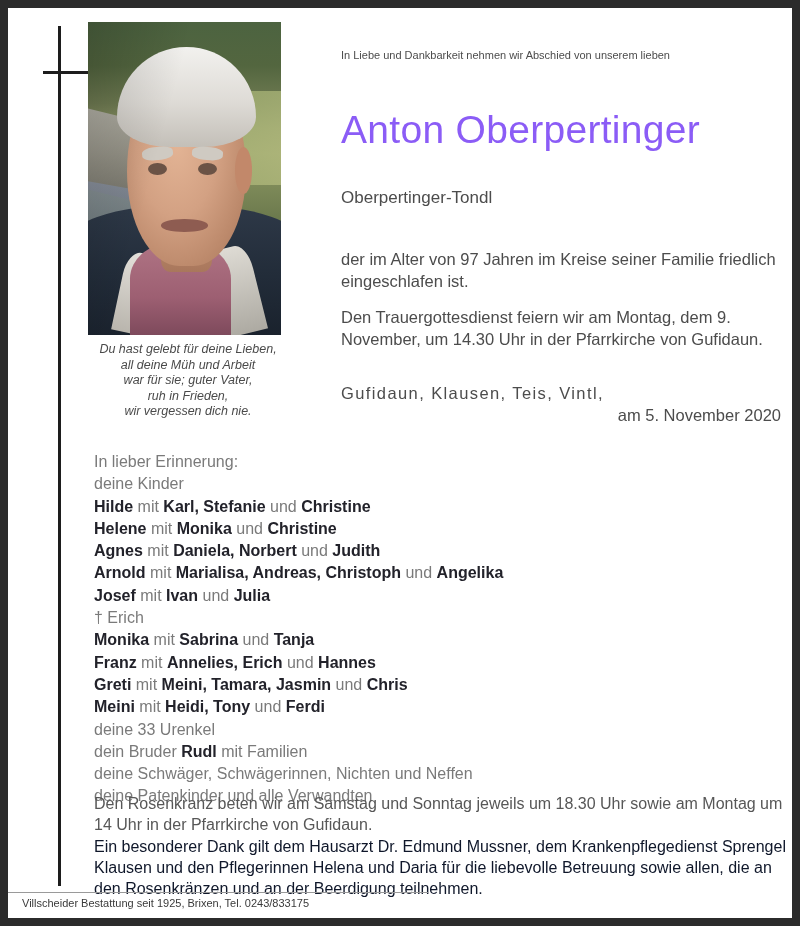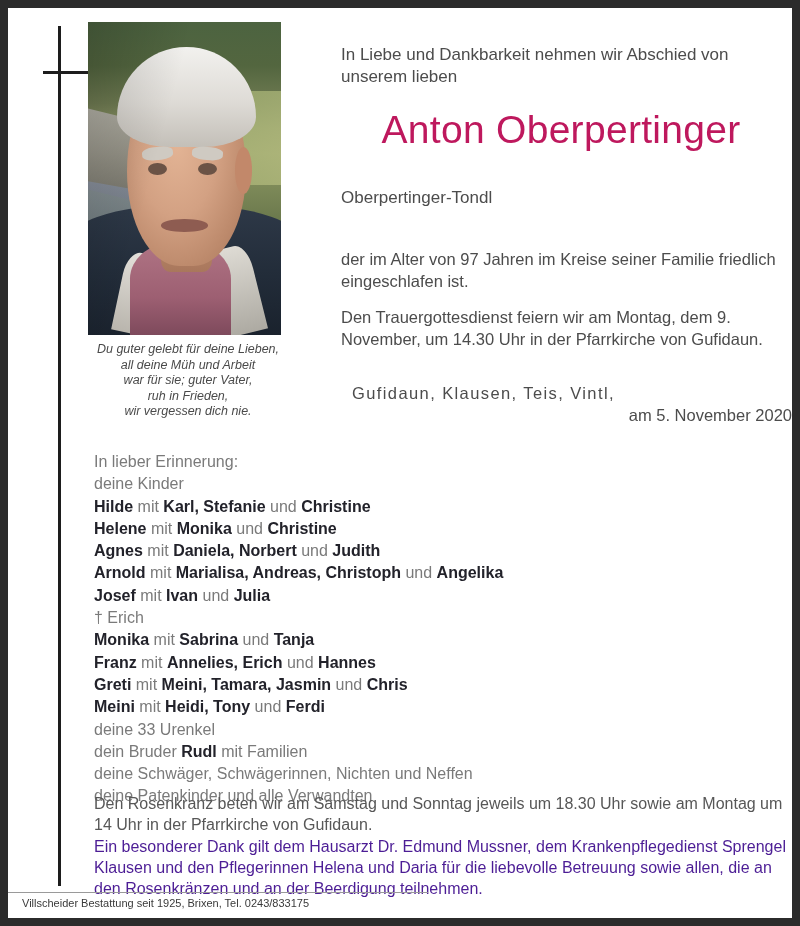--- a/index.html
+++ b/index.html
@@ -139,67 +139,65 @@
     text-align:center;
     font-style:italic;
     font-size:12.5px;
     line-height:15.6px;
     color:#4a4a4a;
   }
 
   
   .intro {
     position:absolute; left:333px; top:36px; width:440px;
-    font-size:17px; line-height:22px; color:#4c4c4c;
+    font-size:11px; line-height:22px; color:#4c4c4c;
   }
   .name {
     position:absolute; left:333px; top:100px; width:440px;
-    text-align:center;
     font-size:39px; font-weight:300; letter-spacing:.3px;
-    color:#be185d;
+    color:#8b5cf6;
     white-space:nowrap;
   }
   .subname {
     position:absolute; left:333px; top:180px; width:440px;
     text-align:left;
     font-size:17px; color:#4c4c4c;
   }
   .para-age {
     position:absolute; left:333px; top:240px; width:445px;
     font-size:16.5px; line-height:22px; color:#4c4c4c;
   }
   .para-service {
     position:absolute; left:333px; top:298px; width:448px;
     font-size:16.5px; line-height:22px; color:#4c4c4c;
   }
   .places {
     position:absolute; left:333px; top:374px; width:440px;
     font-size:16.5px; line-height:22px; color:#4c4c4c;
     letter-spacing:1.4px;
-    margin-left:11px;
   }
   .places .date { letter-spacing:0;text-align:right; }
 
   
   .memory {
     position:absolute; left:86px; top:443px; width:660px;
     font-size:16px; line-height:22.3px; color:#7a7a7a;
   }
   .memory .row { white-space:nowrap; }
   .memory .nm { color:#22222a; font-weight:600; }
   .memory .lt { color:#7a7a7a; font-weight:400; }
 
   
   .rosary {
     position:absolute; left:86px; top:785px; width:690px;
     font-size:16px; line-height:21px; color:#575757;
   }
   .thanks {
     position:absolute; left:86px; top:828px; width:695px;
-    font-size:16px; line-height:21px; color:#4c1d95;
+    font-size:16px; line-height:21px; color:#0f172a;
   }
 
   
   .foot-rule {
     position:absolute; left:0; top:884px; width:420px; height:1px;
     background:#9a9a9a;
   }
   .footer {
     position:absolute; left:14px; top:889px;
     font-size:11px; color:#3a3a3a;
@@ -231,21 +229,21 @@
       <div class="earR"></div>
       <div class="browL"></div>
       <div class="browR"></div>
       <div class="eyeL"></div>
       <div class="eyeR"></div>
       <div class="mouth"></div>
       <div class="shade"></div>
     </div>
 
     <div class="verse">
-        <div>Du guter gelebt für deine Lieben,</div>
+        <div>Du hast gelebt für deine Lieben,</div>
         <div>all deine Müh und Arbeit</div>
         <div>war für sie; guter Vater,</div>
         <div>ruh in Frieden,</div>
         <div>wir vergessen dich nie.</div>
       </div>
 
     <div class="intro">In Liebe und Dankbarkeit nehmen wir Abschied von unserem lieben</div>
     <div class="name">Anton Oberpertinger</div>
     <div class="subname">Oberpertinger-Tondl</div>
     <div class="para-age">der im Alter von 97 Jahren im Kreise seiner Familie friedlich eingeschlafen ist.</div>

